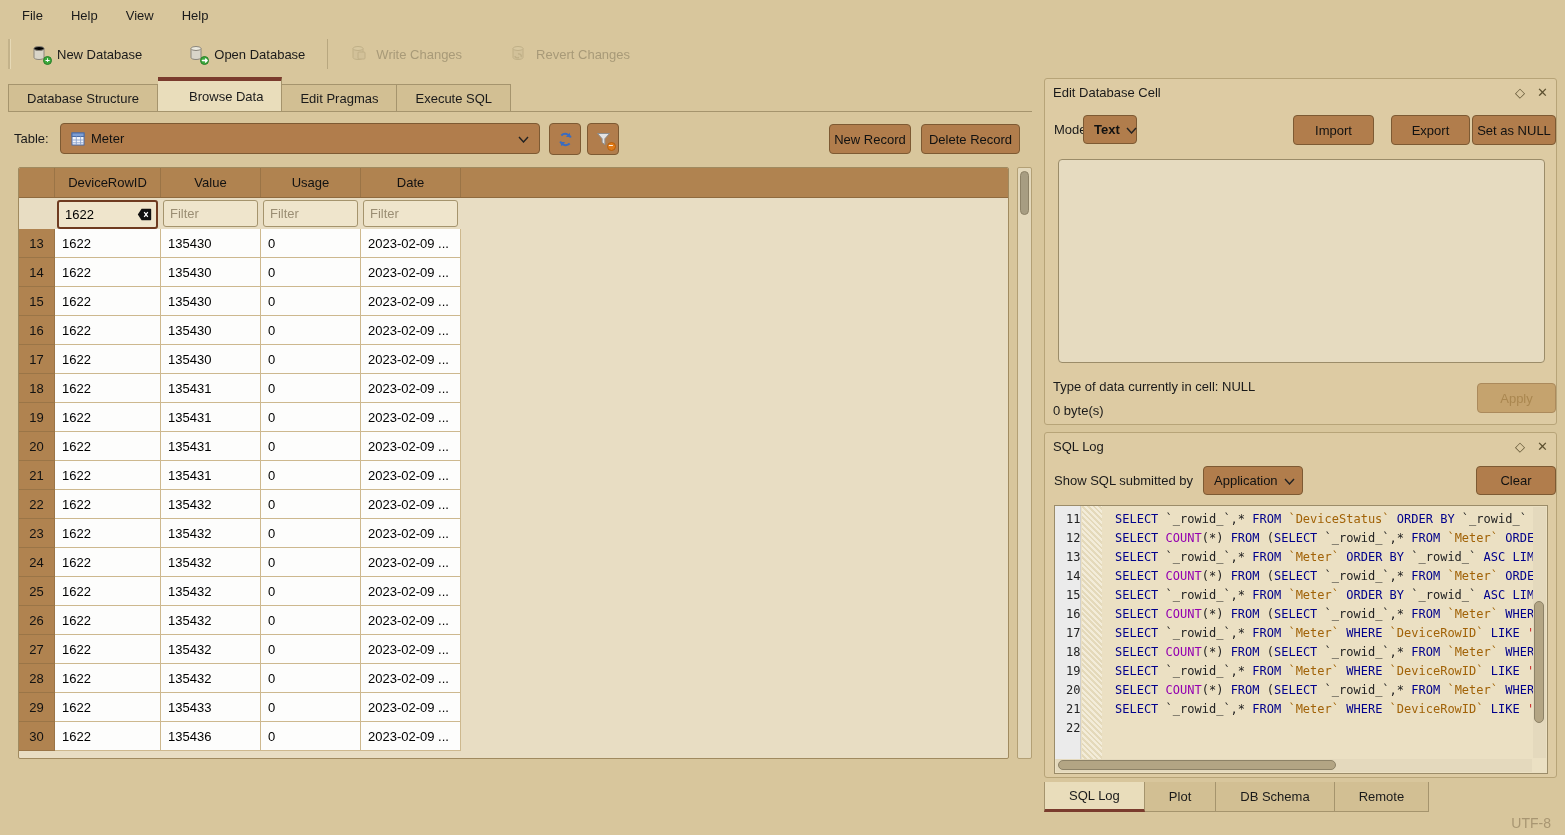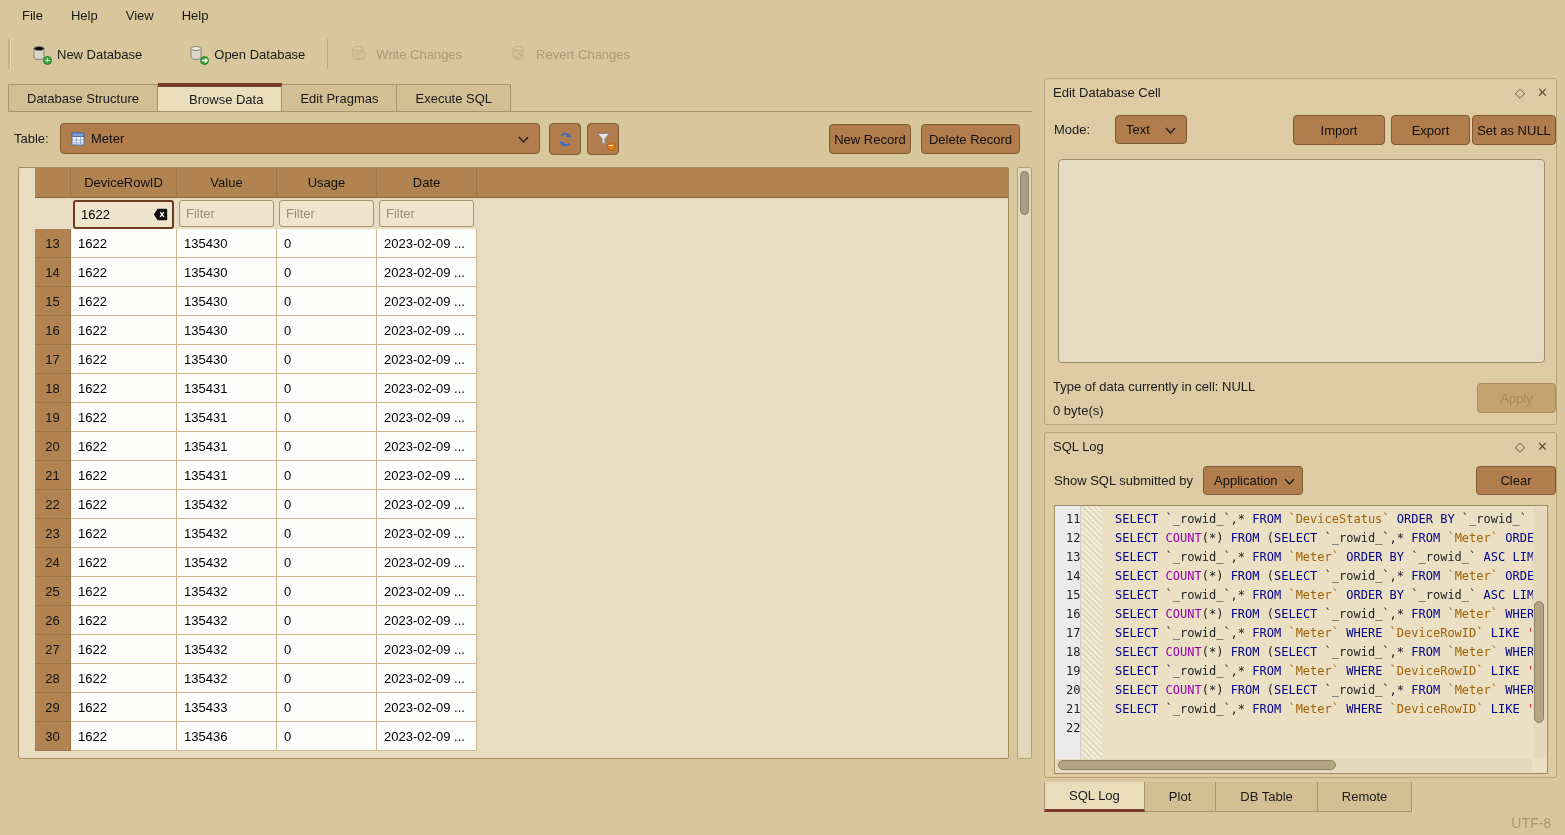--- a/index.html
+++ b/index.html
@@ -20,35 +20,35 @@
   .tb-btn .lbl { white-space:nowrap; }
   .tb-btn.disabled .lbl { color:#a89а78; color:#a89a78;text-align:right; }
   .tb-btn.disabled svg { opacity:.45; }
   .tb-sep { width:1px; height:30px; background:#b8a77f; margin:0 12px; }
   .badge { position:absolute; right:-3px; bottom:-2px; width:9px; height:9px; border-radius:50%; border:1px solid #fff; display:flex; align-items:center; justify-content:center; color:#fff; font-size:8px; line-height:8px; font-weight:bold; }
   .icon-wrap { position:relative; width:18px; height:18px; }
   
   .tabbar { position:absolute; top:84px; left:0; right:0; height:27px; display:flex; align-items:flex-end; }
   .tab { height:27px; padding:0 18px; display:flex; align-items:center; background:#d2bf93; border:1px solid #a5946d; border-bottom:none; }
   .tab + .tab { border-left:none; }
-  .tab.active { background:#e9ddbb; height:28px; border-top:4px solid #7a3b2d;padding-left:31px; }
+  .tab.active { background:#e9ddbb; height:34px; border-top:4px solid #7a3b2d;padding-left:31px; }
   
   .main { position:absolute; top:111px; left:8px; width:1024px; height:690px; border-top:1px solid #a5946d; background:#d8c69c; }
   .ctrl-row { position:absolute; top:11px; left:0; right:0; height:32px; }
   .lbl-table { position:absolute; left:6px; top:8px; }
   .combo { position:absolute; display:flex; align-items:center; gap:6px; background:#b17d4c; border:1px solid #7d5a33; border-radius:4px; padding:0 10px; color:#111; }
   .combo .chev { margin-left:auto; }
   .combo.table-combo { left:52px; top:0; width:480px; height:31px; }
   .sq-btn { position:absolute; top:0; width:32px; height:32px; background:#b17d4c; border:1px solid #7d5a33; border-radius:4px; display:flex; align-items:center; justify-content:center; }
   .btn { background:#b17d4c; border:1px solid #7d5a33; border-radius:4px; color:#111; display:flex; align-items:center; justify-content:center; white-space:nowrap; }
   .btn.disabled { background:#c5a36e; border-color:#ab8a5c; color:#aa8750; }
   .new-rec { position:absolute; left:821px; top:1px; width:82px; height:30px; }
   .del-rec { position:absolute; left:913px; top:1px; width:99px; height:30px; }
   
-  .grid { position:absolute; left:10px; top:55px; width:991px; height:592px; background:#e8ddc3; border:1px solid #a08a5f; border-radius:2px; overflow:hidden;padding-left:16px; }
+  .grid { position:absolute; left:10px; top:55px; width:991px; height:592px; background:#e8ddc3; border:1px solid #a08a5f; border-radius:2px; overflow:hidden; }
   .grid-head { display:flex; height:30px; background:#b08350; border-bottom:1px solid #8f6a3e; }
   .gh-cell { display:flex; align-items:center; justify-content:center; border-right:1px solid #9a7446; font-size:13px; color:#111; }
   .c0{width:36px;} .c1{width:106px;} .c2{width:100px;} .c3{width:100px;} .c4{width:100px;} .cf{flex:1; border-right:none;}
   .filter-row { display:flex; height:31px; background:#e8ddc3; }
   .f-cell { padding:2px 2px; border-right:1px solid transparent; }
   .f-input { width:100%; height:27px; background:#efe5cc; border:1px solid #a5946d; border-radius:3px; padding:0 6px; font-size:13px; font-family:inherit; color:#111; }
   .f-input::placeholder { color:#9b8e74; }
   .f-active { border:2px solid #6f3b20; background:#efe5cc; display:flex; align-items:center; border-radius:3px; height:29px; }
   .f-active input { border:none; background:transparent; width:72px; height:25px; padding:0 6px; font-size:13px; font-family:inherit; }
   .clear-ic { margin-left:auto; margin-right:4px; display:flex; }
@@ -64,22 +64,22 @@
   .range { position:absolute; left:84px; top:10px; }
   .goto-btn { position:absolute; left:597px; top:3px; width:70px; height:29px; }
   .goto-input { position:absolute; left:682px; top:3px; width:329px; height:29px; background:#efe5cc; border:1px solid #a5946d; border-radius:3px; padding:0 8px; font-size:13px; font-family:inherit; }
   
   .dock-panel { position:absolute; left:1044px; width:513px; background:#ddcba3; border:1px solid #b7a478; border-radius:3px; }
   .panel-title { position:relative; height:27px; display:flex; align-items:center; padding:0 8px; }
   .pt-icons { margin-left:auto; display:flex; gap:12px; color:#5c5030; font-size:13px; }
   .edit-cell { top:78px; height:347px; }
   .mode-row { position:absolute; top:36px; left:0; right:0; height:30px; }
   .mode-lbl { position:absolute; left:9px; top:7px; }
-  .mode-combo { left:70px; top:0; width:72px; height:29px; }
-  .imp-btn { position:absolute; left:248px; top:0; width:92px; height:30px; }
+  .mode-combo { left:38px; top:0; width:54px; height:29px;font-weight:bold; }
+  .imp-btn { position:absolute; left:248px; top:0; width:81px; height:30px; }
   .exp-btn { position:absolute; left:346px; top:0; width:79px; height:30px;text-align:right; }
   .null-btn { position:absolute; left:427px; top:0; width:84px; height:30px; }
   .cell-editor { position:absolute; left:13px; top:80px; width:487px; height:204px; background:#e6dbc0; border:1px solid #9b8c69; border-radius:4px; }
   .type-info { position:absolute; left:8px; top:300px; }
   .size-info { position:absolute; left:8px; top:324px; }
   .apply-btn { position:absolute; left:432px; top:304px; width:79px; height:30px; }
   
   .sql-log { top:432px; height:346px; }
   .show-row { position:absolute; top:33px; left:0; right:0; height:30px; }
   .show-lbl { position:absolute; left:9px; top:7px; }
@@ -459,17 +459,17 @@
       </div>
     <div class="log-hscroll">
         <div class="log-hthumb"></div>
       </div>
   </div>
 </div>
 
 <div class="dock-tabs">
   <div class="dtab active">SQL Log</div>
   <div class="dtab">Plot</div>
-  <div class="dtab">DB Table</div>
+  <div class="dtab">DB Schema</div>
   <div class="dtab">Remote</div>
 </div>
 
 <div class="statusbar">UTF-8</div>
 
 </body></html>

